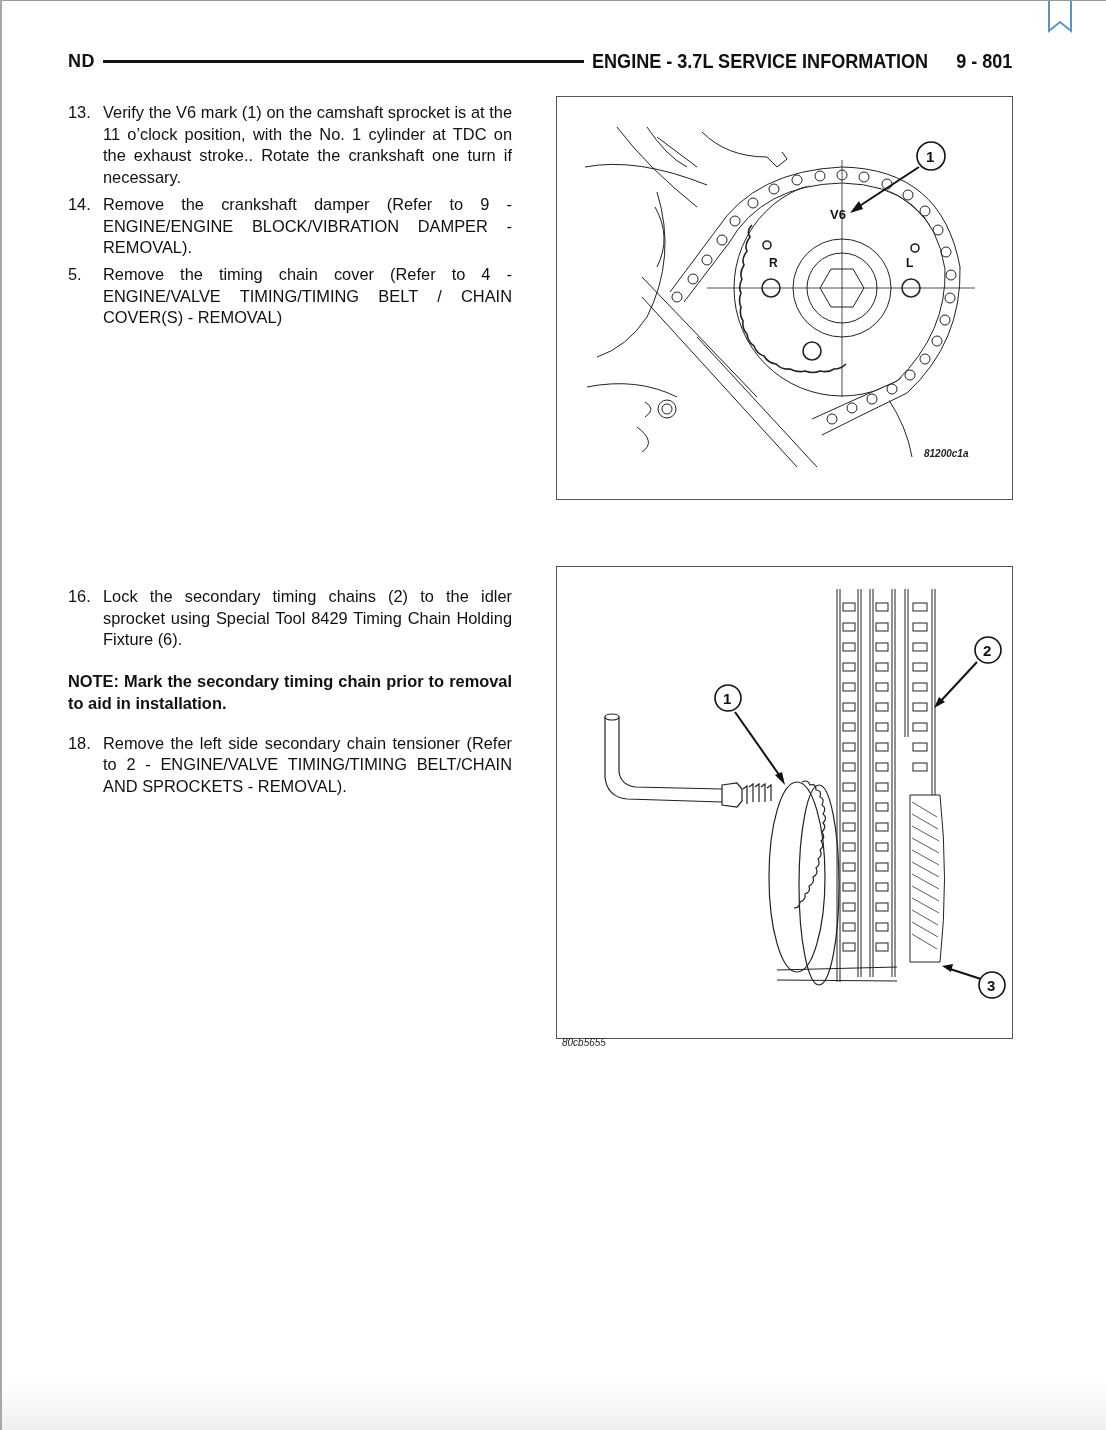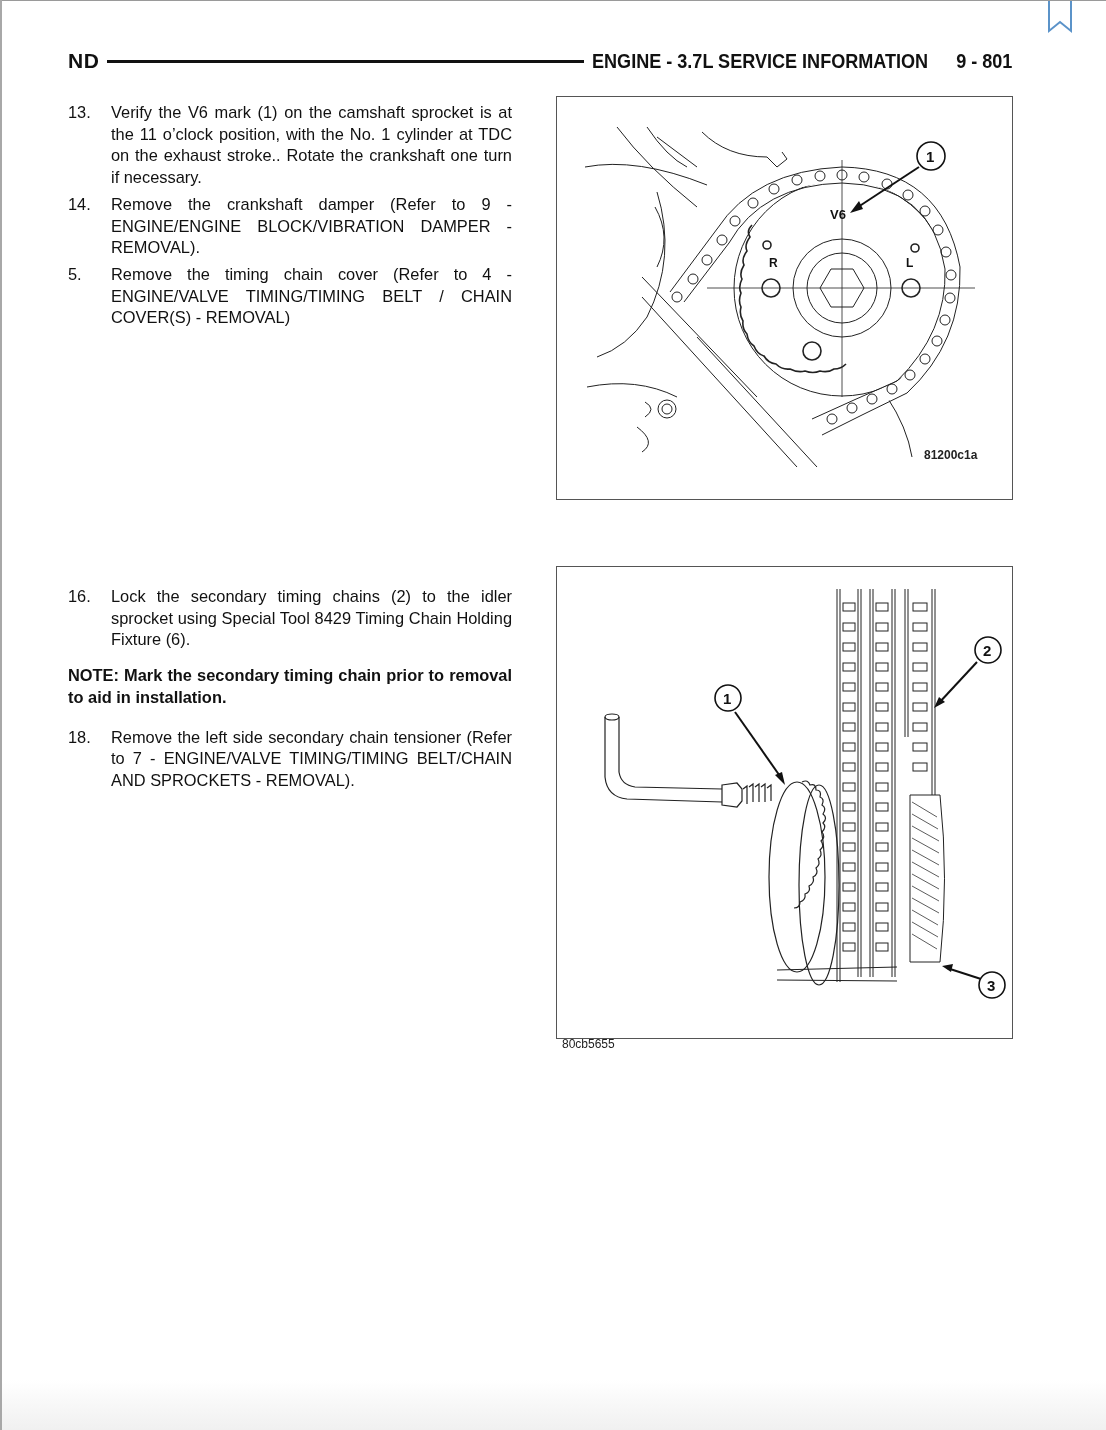--- a/index.html
+++ b/index.html
@@ -9,34 +9,34 @@
     font-family: "Liberation Sans", sans-serif;
     color: #111;
   }
   .page-edge-top { position:absolute; left:0; top:0; width:1106px; height:1px; background:#9a9a9a; }
   .page-edge-left { position:absolute; left:0; top:0; width:2px; height:1430px; background:#a8a8a8; }
   .bottom-fade { position:absolute; left:2px; right:0; bottom:0; height:50px;
     background: linear-gradient(to bottom, rgba(240,240,240,0), #f0f0f0); }
   .bookmark { position:absolute; left:1046px; top:0; width:28px; height:34px; }
 
   .header { position:absolute; left:68px; top:46px; width:944px; height:30px; display:flex; align-items:center; }
-  .hdr-left { font-weight:bold; font-size:21px; letter-spacing:0.5px; font-family:"Liberation Sans", sans-serif; }
+  .hdr-left { font-weight:bold; font-size:18px; letter-spacing:0.5px; font-family:"Liberation Sans", sans-serif; }
   .hdr-rule { flex:1; height:3px; background:#111; margin:0 8px 0 8px; }
   .hdr-title { font-weight:bold; font-size:21px; transform: scaleX(0.86); transform-origin: left center; white-space:nowrap; width:355px; }
   .hdr-page { font-weight:bold; font-size:21px; transform: scaleX(0.86); transform-origin: right center; white-space:nowrap; margin-left:0px; }
 
   .steps { position:absolute; left:68px; width:444px; font-size:16.4px; line-height:21.7px; }
-  .step { display:flex; margin-bottom:5px;gap:8px; }
+  .step { display:flex; margin-bottom:5px; }
   .step .num { width:35px; flex:none; }
   .step .txt { flex:1; text-align:justify; }
-  .note { font-weight:bold; text-align:justify; margin:14px 0 18px 0; }
+  .note { font-weight:bold; text-align:justify; margin:20px 0 18px 0; }
 
   .figure { position:absolute; border:1px solid #555; background:#fff; }
   .figure svg { position:absolute; left:0; top:0; }
-  .fig-id { position:absolute; font-size:12px; font-weight:bold; color:#222; }
+  .fig-id { position:absolute; font-size:10px; font-weight:bold; color:#222;font-style:italic; }
   .callout { font-family:"Liberation Sans", sans-serif; font-weight:bold; font-size:15px; }
 </style>
 </head>
 <body>
 
 <div class="page-edge-top"></div>
 <div class="page-edge-left"></div>
 <div class="bottom-fade"></div>
 
 <svg class="bookmark" viewBox="0 0 28 34">
@@ -66,21 +66,21 @@
 </div>
 
 <div class="steps" style="top:586px;">
   <div class="step">
     <span class="num">16.</span>
     <span class="txt">Lock the secondary timing chains (2) to the idler sprocket using Special Tool 8429 Timing Chain Holding Fixture (6).</span>
   </div>
   <div class="note">NOTE: Mark the secondary timing chain prior to removal to aid in installation.</div>
   <div class="step">
     <span class="num">18.</span>
-    <span class="txt">Remove the left side secondary chain tensioner (Refer to 7 - ENGINE/VALVE TIMING/TIMING BELT/CHAIN AND SPROCKETS - REMOVAL).</span>
+    <span class="txt">Remove the left side secondary chain tensioner (Refer to 2 - ENGINE/VALVE TIMING/TIMING BELT/CHAIN AND SPROCKETS - REMOVAL).</span>
   </div>
 </div>
 
 <div class="figure" style="left:556px; top:96px; width:455px; height:402px;">
   <svg width="455" height="402" viewBox="0 0 455 402">
     <g fill="none" stroke="#222" stroke-width="1">
 
       <path d="M28 70 Q80 60 150 88"></path>
       <path d="M60 30 Q90 70 140 110"></path>
       <path d="M90 30 Q110 60 130 70"></path>

